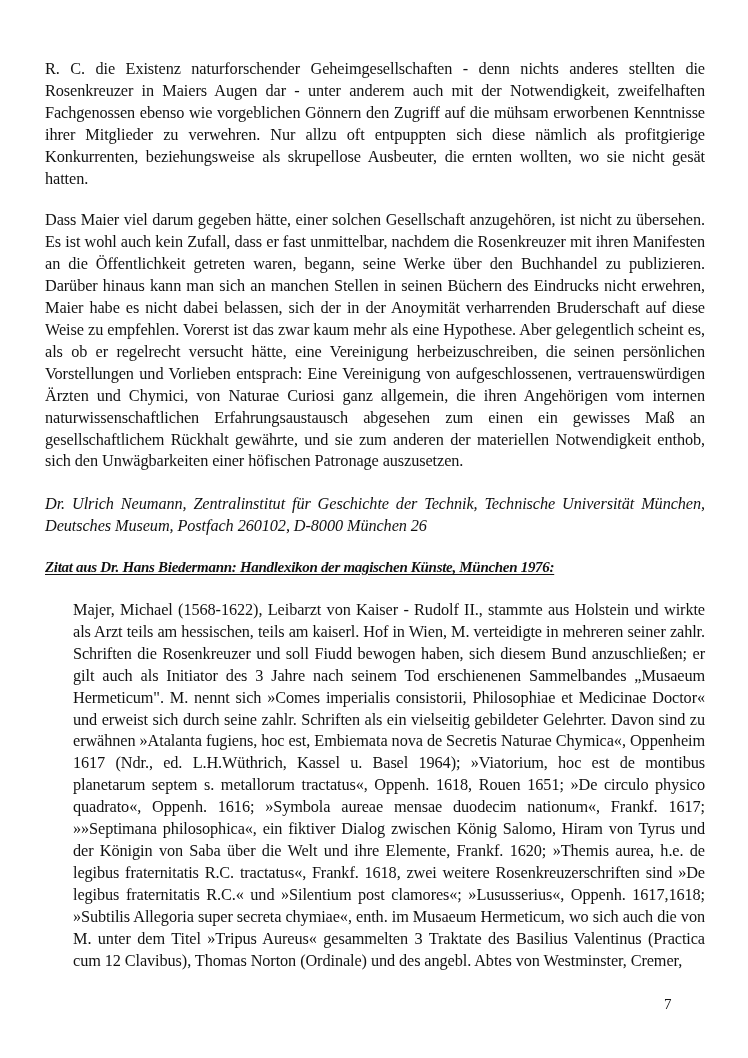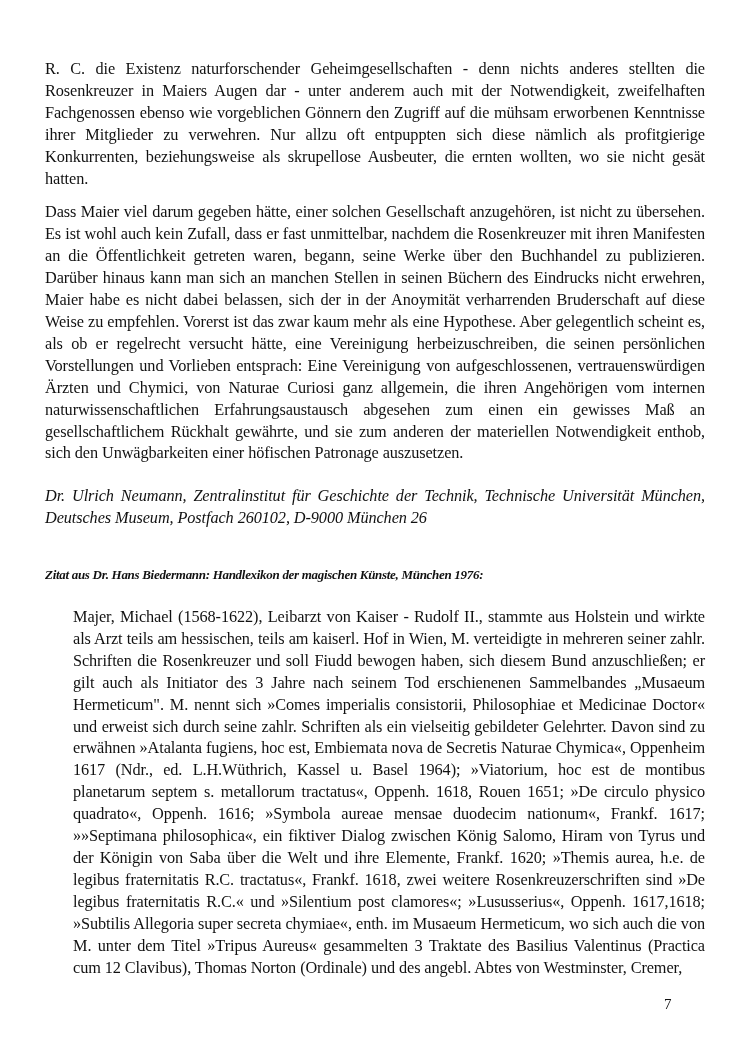--- a/index.html
+++ b/index.html
@@ -24,53 +24,54 @@
     .para {
       margin: 0;
       font-size: 16.3px;
       line-height: 21.9px;
       text-align: justify;
       text-align-last: left;
       letter-spacing: -0.1px;
       font-family: Liberation Serif, serif;
     }
     .p1 { }
-    .p2 { margin-top: 12px; }
+    .p2 { margin-top: 20px; }
     .affiliation {
       margin: 21px 0 0 0;
       font-style: italic;
       font-size: 16.3px;
       line-height: 21.9px;
       text-align: justify;
       text-align-last: left;
       letter-spacing: -0.1px;
     }
     .quote-heading {
-      margin: 35px 0 0 0;
+      margin: 20px 0 0 0;
       font-style: italic;
       font-weight: bold;
-      font-size: 13px;
+      font-size: 15px;
       line-height: 21.9px;
+      text-decoration: underline;
       text-underline-offset: 2px;
       letter-spacing: -0.3px;
     }
     .p3 { margin-top: 20px; margin-left: 28px; }
     .page-number {
       position: absolute;
       left: 664px;
       top: 995px;
       font-size: 15px;
       line-height: 18px;
       color: #111111;
     }
   </style>
 </head>
 <body>
 
 <div class="page">
   <p class="para p1">R. C. die Existenz naturforschender Geheimgesellschaften - denn nichts anderes stellten die Rosenkreuzer in Maiers Augen dar - unter anderem auch mit der Notwendigkeit, zweifelhaften Fachgenossen ebenso wie vorgeblichen Gönnern den Zugriff auf die mühsam erworbenen Kenntnisse ihrer Mitglieder zu verwehren. Nur allzu oft entpuppten sich diese nämlich als profitgierige Konkurrenten, beziehungsweise als skrupellose Ausbeuter, die ernten wollten, wo sie nicht gesät hatten.</p>
   <p class="para p2">Dass Maier viel darum gegeben hätte, einer solchen Gesellschaft anzugehören, ist nicht zu übersehen. Es ist wohl auch kein Zufall, dass er fast unmittelbar, nachdem die Rosenkreuzer mit ihren Manifesten an die Öffentlichkeit getreten waren, begann, seine Werke über den Buchhandel zu publizieren. Darüber hinaus kann man sich an manchen Stellen in seinen Büchern des Eindrucks nicht erwehren, Maier habe es nicht dabei belassen, sich der in der Anoymität verharrenden Bruderschaft auf diese Weise zu empfehlen. Vorerst ist das zwar kaum mehr als eine Hypothese. Aber gelegentlich scheint es, als ob er regelrecht versucht hätte, eine Vereinigung herbeizuschreiben, die seinen persönlichen Vorstellungen und Vorlieben entsprach: Eine Vereinigung von aufgeschlossenen, vertrauenswürdigen Ärzten und Chymici, von Naturae Curiosi ganz allgemein, die ihren Angehörigen vom internen naturwissenschaftlichen Erfahrungsaustausch abgesehen zum einen ein gewisses Maß an gesellschaftlichem Rückhalt gewährte, und sie zum anderen der materiellen Notwendigkeit enthob, sich den Unwägbarkeiten einer höfischen Patronage auszusetzen.</p>
-  <p class="affiliation">Dr. Ulrich Neumann, Zentralinstitut für Geschichte der Technik, Technische Universität München, Deutsches Museum, Postfach 260102, D-9000 München 26</p>
+  <p class="affiliation">Dr. Ulrich Neumann, Zentralinstitut für Geschichte der Technik, Technische Universität München, Deutsches Museum, Postfach 260102, D-8000 München 26</p>
   <p class="quote-heading">Zitat aus Dr. Hans Biedermann: Handlexikon der magischen Künste, München 1976:</p>
   <p class="para p3">Majer, Michael (1568-1622), Leibarzt von Kaiser - Rudolf II., stammte aus Holstein und wirkte als Arzt teils am hessischen, teils am kaiserl. Hof in Wien, M. verteidigte in mehreren seiner zahlr. Schriften die Rosenkreuzer und soll Fiudd bewogen haben, sich diesem Bund anzuschließen; er gilt auch als Initiator des 3 Jahre nach seinem Tod erschienenen Sammelbandes „Musaeum Hermeticum". M. nennt sich »Comes imperialis consistorii, Philosophiae et Medicinae Doctor« und erweist sich durch seine zahlr. Schriften als ein vielseitig gebildeter Gelehrter. Davon sind zu erwähnen »Atalanta fugiens, hoc est, Embiemata nova de Secretis Naturae Chymica«, Oppenheim 1617 (Ndr., ed. L.H.Wüthrich, Kassel u. Basel 1964); »Viatorium, hoc est de montibus planetarum septem s. metallorum tractatus«, Oppenh. 1618, Rouen 1651; »De circulo physico quadrato«, Oppenh. 1616; »Symbola aureae mensae duodecim nationum«, Frankf. 1617; »»Septimana philosophica«, ein fiktiver Dialog zwischen König Salomo, Hiram von Tyrus und der Königin von Saba über die Welt und ihre Elemente, Frankf. 1620; »Themis aurea, h.e. de legibus fraternitatis R.C. tractatus«, Frankf. 1618, zwei weitere Rosenkreuzerschriften sind »De legibus fraternitatis R.C.« und »Silentium post clamores«; »Lususserius«, Oppenh. 1617,1618; »Subtilis Allegoria super secreta chymiae«, enth. im Musaeum Hermeticum, wo sich auch die von M. unter dem Titel »Tripus Aureus« gesammelten 3 Traktate des Basilius Valentinus (Practica cum 12 Clavibus), Thomas Norton (Ordinale) und des angebl. Abtes von Westminster, Cremer,</p>
 </div>
 
 <div class="page-number">7</div>
 
 </body></html>

